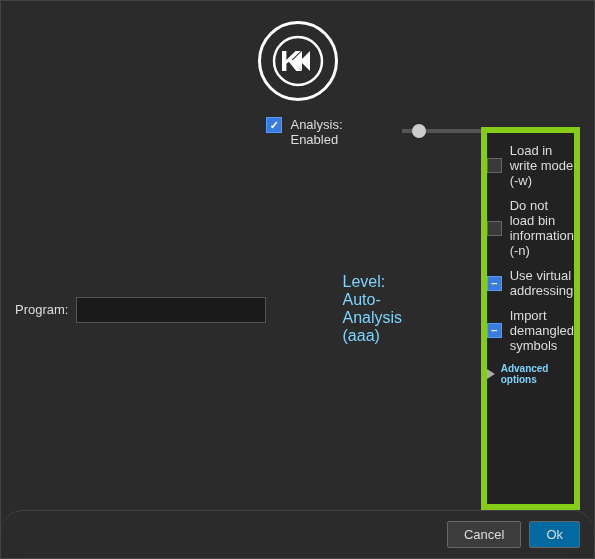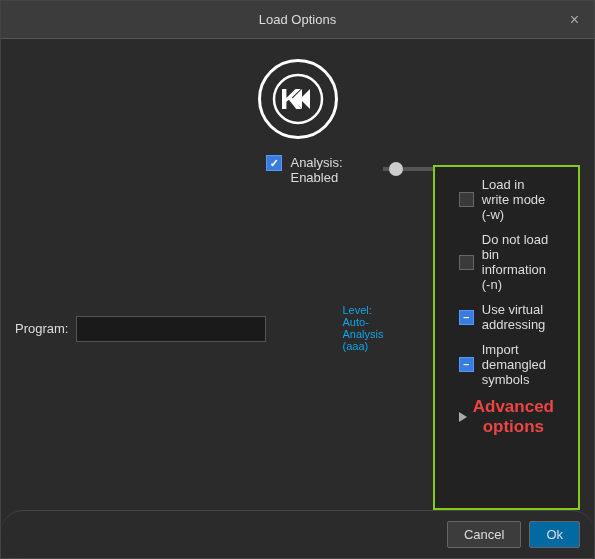--- a/index.html
+++ b/index.html
@@ -142,22 +142,22 @@
       font-weight: bold;
     }
 
     .level-row {
       display: flex;
       align-items: center;
       margin-bottom: 10px;
     }
 
     .level-label {
-      font-size: 11px;
-      color: #0ea5e9;
+      font-size: 16px;
+      color: #7dd3fc;
     }
 
     .slider-container {
       width: 100%;
       margin-top: 4px;
     }
 
     .slider {
       -webkit-appearance: none;
       appearance: none;
@@ -172,23 +172,23 @@
       -webkit-appearance: none;
       appearance: none;
       width: 14px;
       height: 14px;
       border-radius: 50%;
       background: #ccc;
       cursor: pointer;
     }
 
     .options-box {
-      border: 2px solid #84cc16;
+      border: 6px solid #84cc16;
       background: #222;
-      padding: 10px 24px;
+      padding: 10px 0;
       flex: 1;
     }
 
     .option-row {
       display: flex;
       align-items: center;
       gap: 8px;
       margin-bottom: 10px;
     }
 
@@ -237,23 +237,22 @@
       height: 0;
       border-top: 5px solid transparent;
       border-bottom: 5px solid transparent;
       border-left: 8px solid #aaa;
       display: inline-block;
       cursor: pointer;
     }
 
     .advanced-label {
       font-weight: bold;
-      color: #ef4444;
-      font-size: 17px;
-      text-align: center;
+      color: #7dd3fc;
+      font-size: 10px;
     }
 
     .footer {
       display: flex;
       justify-content: flex-end;
       gap: 8px;
       padding: 10px 14px;
       background: #2b2b2b;
       border-top: 1px solid #444;
       border-radius: 22px;
@@ -276,24 +275,20 @@
       background: #0369a1;
       border: 1px solid #666;
       color: #ddd;
     }
   </style>
 </head>
 <body>
 
 <div class="dialog">
 
-  <div class="title-bar">
-    <span class="title-bar-title">Load Options</span>
-    <button class="close-btn">×</button>
-  </div>
 
   <div class="logo-area">
     <div class="logo-circle">
       <svg width="52" height="52" viewBox="0 0 52 52">
 
         <circle cx="26" cy="26" r="24" fill="none" stroke="#fff" stroke-width="2.5"></circle>
 
         <text x="8" y="36" font-size="30" font-weight="bold" fill="#fff" font-family="sans-serif">K</text>
 
         <polygon points="38,16 28,26 38,36" fill="#fff"></polygon>

